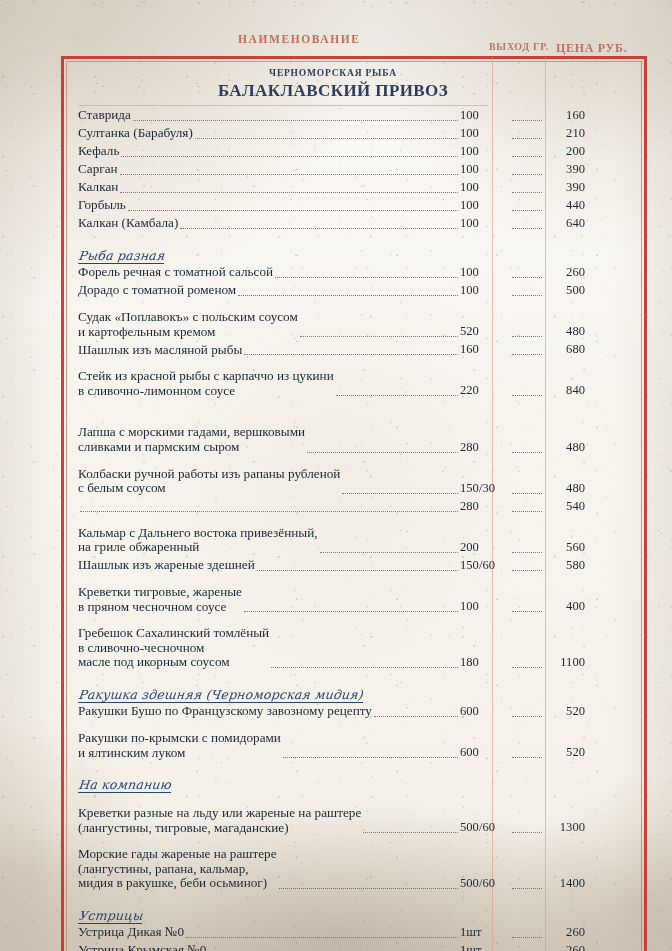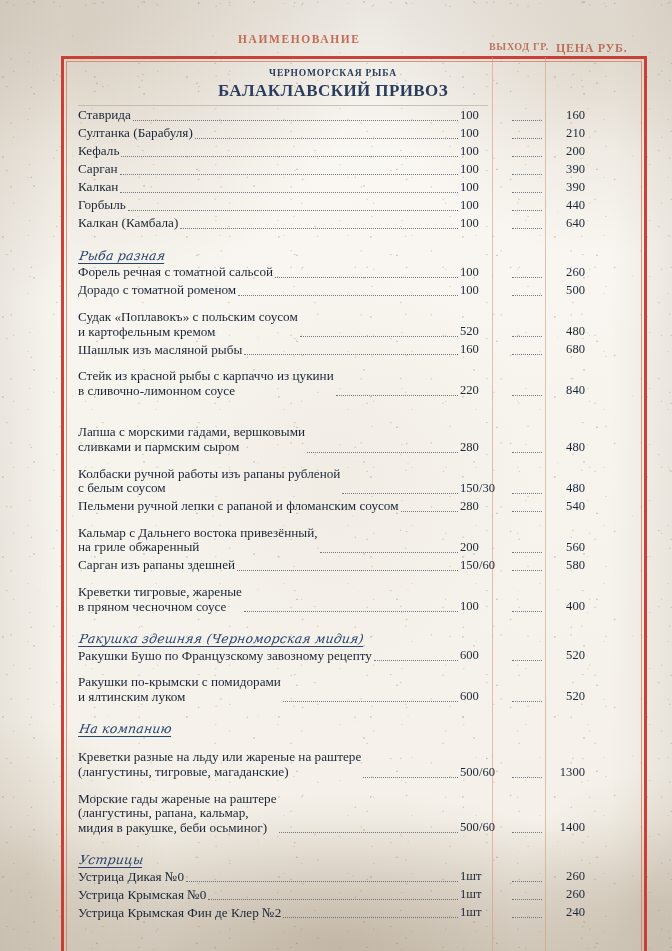--- a/index.html
+++ b/index.html
@@ -311,48 +311,56 @@
       </div>
       <div class="row multi">
         <div class="nm">Колбаски ручной работы изъ рапаны рубленой
 с  белым соусом</div>
         <div class="dots"></div>
         <div class="out">150/30</div>
         <div class="dots2"></div>
         <div class="pr">480</div>
       </div>
       <div class="row">
-        <div class="nm">Пельмени ручной лепки с рапаной и фломанским соусом</div>
         <div class="dots"></div>
         <div class="out">280</div>
         <div class="dots2"></div>
         <div class="pr">540</div>
       </div>
       <div class="row multi">
         <div class="nm">Кальмар с Дальнего востока привезённый,
 на гриле обжаренный</div>
         <div class="dots"></div>
         <div class="out">200</div>
         <div class="dots2"></div>
         <div class="pr">560</div>
       </div>
       <div class="row">
-        <div class="nm">Сарган изъ рапаны здешней</div>
+        <div class="nm">Шашлык изъ жареные здешней</div>
         <div class="dots"></div>
         <div class="out">150/60</div>
         <div class="dots2"></div>
         <div class="pr">580</div>
       </div>
       <div class="row multi">
         <div class="nm">Креветки тигровые, жареные
 в пряном чесночном соусе</div>
         <div class="dots"></div>
         <div class="out">100</div>
         <div class="dots2"></div>
         <div class="pr">400</div>
+      </div>
+      <div class="row multi">
+        <div class="nm">Гребешок Сахалинский  томлёный
+в сливочно-чесночном
+масле под икорным соусом</div>
+        <div class="dots"></div>
+        <div class="out">180</div>
+        <div class="dots2"></div>
+        <div class="pr">1100</div>
       </div>
     </div>
     <div class="section">
       <div class="rule-gap"></div>
       <div><span class="sub-script">Ракушка здешняя (Черноморская мидия)</span></div>
       <div class="row">
         <div class="nm">Ракушки  Бушо по Французскому завозному рецепту</div>
         <div class="dots"></div>
         <div class="out">600</div>
         <div class="dots2"></div>

